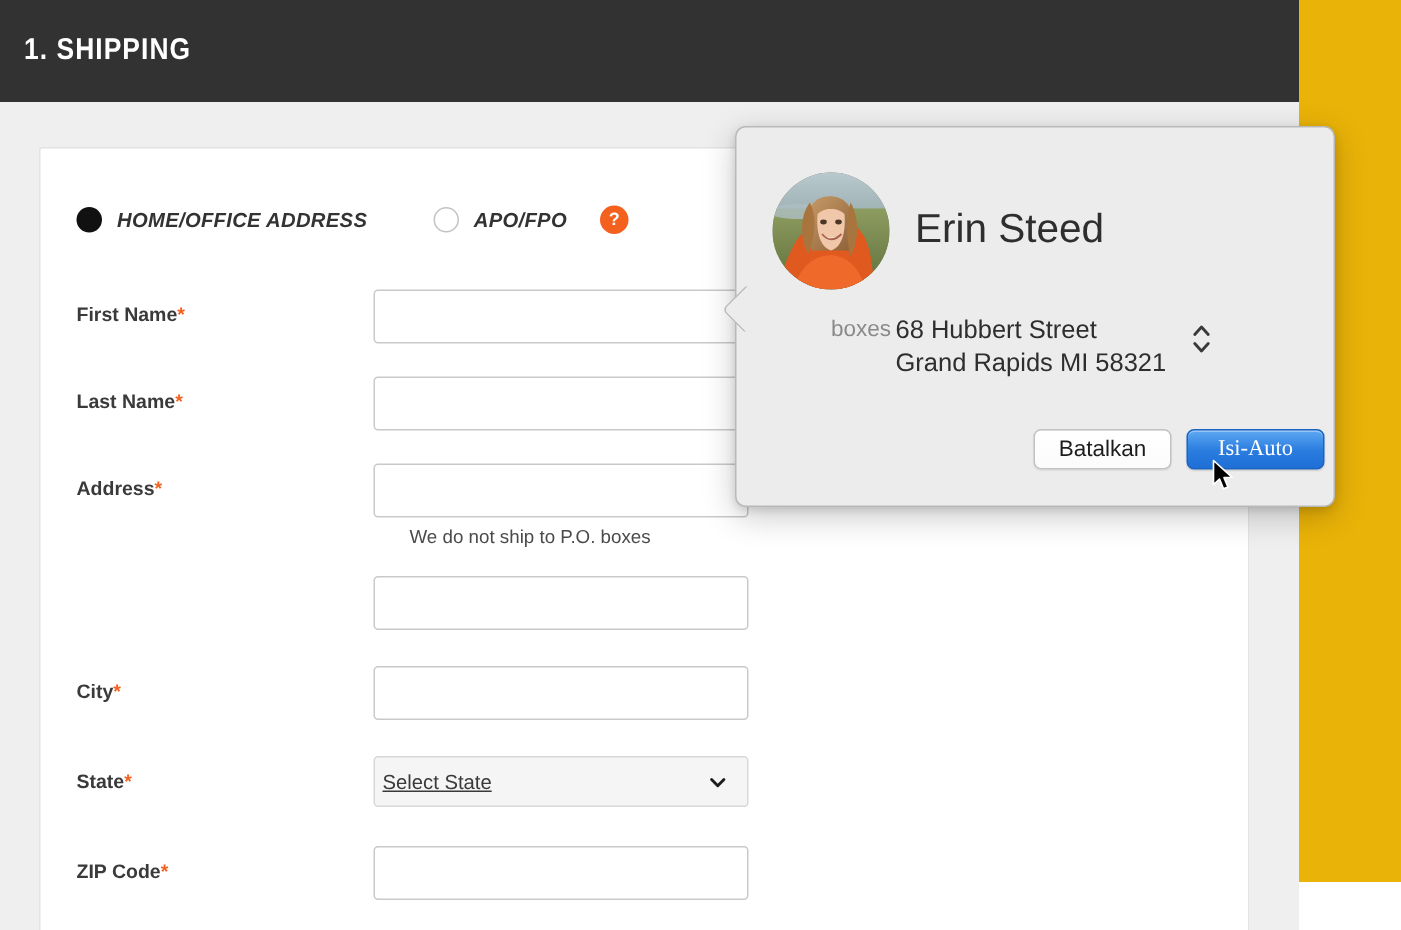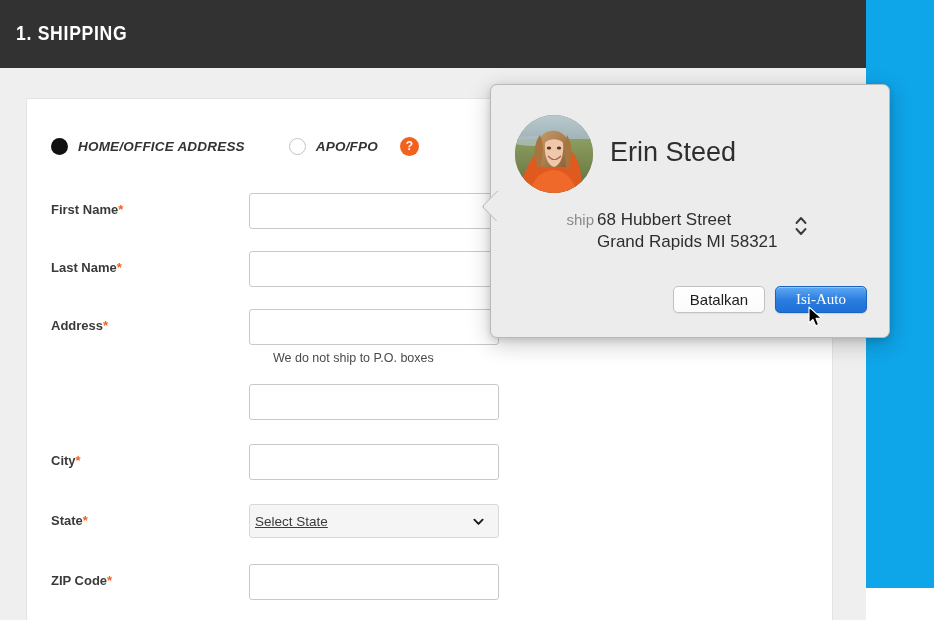--- a/index.html
+++ b/index.html
@@ -10,21 +10,21 @@
     overflow: hidden;
     background: #ffffff;
     font-family: "Liberation Sans", sans-serif;
     -webkit-font-smoothing: antialiased;
   }
 
   #screen {
     position: relative;
     width: 934px;
     height: 588px;
-    background: #0ea5e9;
+    background: #eab308;
   }
 
   
   .page {
     position: absolute;
     left: 0; top: 0;
     width: 866px;
     height: 620px;
     background: #efefef;
   }
@@ -251,21 +251,21 @@
     position: absolute;
     left: 302px;
     top: 128px;
     width: 16px;
     height: 26px;
     cursor: pointer;
   }
 
   .pop-buttons {
     position: absolute;
-    right: 22px;
+    right: 6px;
     bottom: 24px;
     display: flex;
     align-items: flex-end;
   }
   .btn {
     height: 27px;
     min-width: 92px;
     border-radius: 5px;
     font-family: "Liberation Sans", sans-serif;
     font-size: 15px;
@@ -416,21 +416,21 @@
         <path d="M52 20 C58 30 58 46 52 56 C49 44 49 30 52 20 Z" fill="#a9753f"></path>
         <ellipse cx="34" cy="33" rx="2.2" ry="1.6" fill="#4a3726"></ellipse>
         <ellipse cx="44" cy="33" rx="2.2" ry="1.6" fill="#4a3726"></ellipse>
         <path d="M34 42 Q39 47 45 42 Q39 45 34 42 Z" fill="#ffffff"></path>
         <path d="M33 41 Q39 48 46 41" fill="none" stroke="#a9624c" stroke-width="1.2"></path>
       </svg>
     </div>
 
     <div class="person-name">Erin Steed</div>
 
-    <div class="addr-tag">ship</div>
+    <div class="addr-tag">boxes</div>
 
     <div class="addr-lines">
       <div>68 Hubbert Street</div>
       <div>Grand Rapids MI 58321</div>
     </div>
 
     <svg class="stepper" viewBox="0 0 16 26">
       <path d="M3.5 10 L8 5 L12.5 10" fill="none" stroke="#3a3a3a" stroke-width="1.9" stroke-linecap="round" stroke-linejoin="round"></path>
       <path d="M3.5 16 L8 21 L12.5 16" fill="none" stroke="#3a3a3a" stroke-width="1.9" stroke-linecap="round" stroke-linejoin="round"></path>
     </svg>

